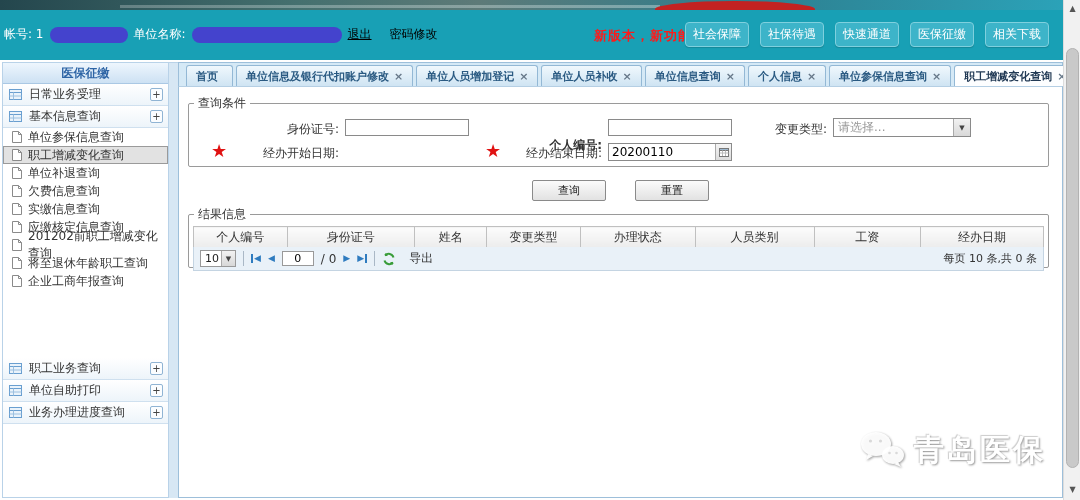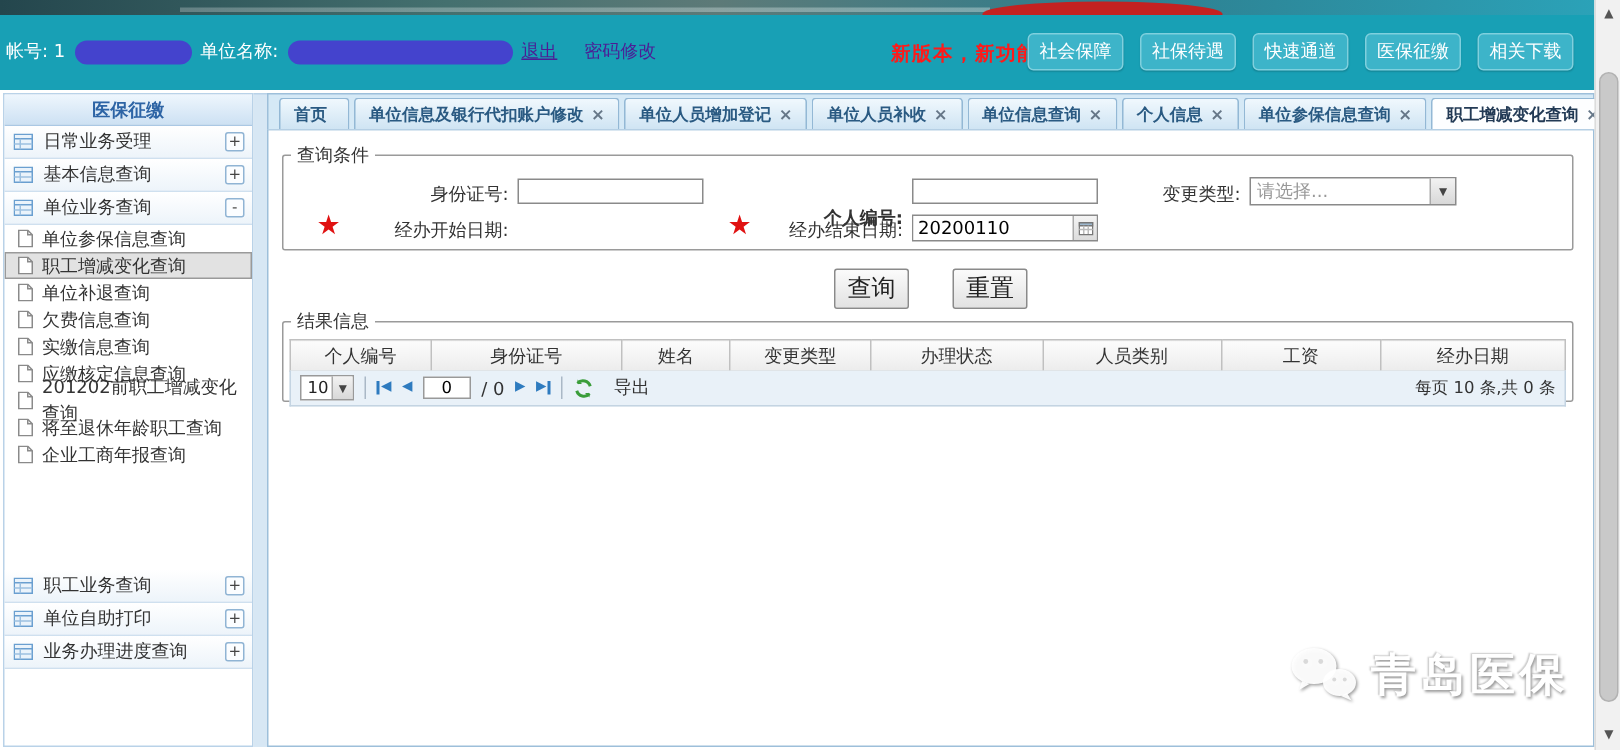--- a/index.html
+++ b/index.html
@@ -16,21 +16,21 @@
   .banner .wake { position:absolute; left:120px; top:5px; width:540px; height:3px;
     background:linear-gradient(90deg,rgba(255,255,255,.25),rgba(200,220,220,.45)); }
 
   
   .topbar { position:absolute; top:10px; left:0; width:1063px; height:50px;
     background:#18a0b5; color:#fff; font-size:12px; }
   .tb-left { position:absolute; left:4px; top:16px; display:flex; align-items:center; gap:6px; }
   .redact { display:inline-block; height:16px; border-radius:9px; background:#4443cd; }
   .redact.r1 { width:78px; }
   .redact.r2 { width:150px; }
-  .tb-link { color:#4c1d95; cursor:pointer; }
+  .tb-link { color:#000000; cursor:pointer; }
   .tb-link.u { text-decoration:underline; }
   .tb-notice { position:absolute; left:594px; top:17px; color:#fe1a1a; font-weight:bold;
     font-size:13px; letter-spacing:1px; }
   .tb-nav { position:absolute; right:14px; top:12px; display:flex; gap:11px;margin-left:15px; }
   .tb-nav .navbtn { background:#3db4c9; color:#fff; border:1px solid #7fd0de;
     border-radius:4px; font-size:12px; padding:3px 7px; cursor:pointer;
     font-family:inherit; box-shadow:0 1px 1px rgba(0,0,0,.15); }
 
   
   .sidebar { position:absolute; left:2px; top:62px; width:167px; height:436px;
@@ -85,21 +85,21 @@
     display:flex; align-items:center; cursor:pointer; }
   .selectbox .sval { flex:1; color:#999; font-size:12px; padding:0 4px; white-space:nowrap;
     overflow:hidden; }
   .arrowbtn { width:17px; height:100%; background:linear-gradient(#f2f2f2,#d8d8d8);
     border-left:1px solid #aaa; color:#444; font-size:7px; display:flex;
     align-items:center; justify-content:center; }
   .star { position:absolute; color:#e01212; font-size:18px; }
 
   .btnrow { position:absolute; top:92px; left:0; right:0; text-align:center; }
   .btn { border:1px solid #8a8a8a; background:linear-gradient(#fbfbfb,#e2e2e2);
-    padding:2px 8px; font-size:16px; border-radius:2px; color:#222; cursor:pointer;
+    padding:2px 25px; font-size:11px; border-radius:2px; color:#222; cursor:pointer;
     font-family:inherit; margin:0 12px; }
 
   table.tbl { position:absolute; top:3px; left:4px; right:4px; width:calc(100% - 8px);
     border-collapse:collapse; table-layout:fixed; }
   table.tbl th { border:1px solid #c0c0c0; background:linear-gradient(#fcfcfc,#ececec);
     font-weight:normal; font-size:12px; height:21px; color:#333; }
   .pager { position:absolute; left:4px; right:4px; top:24px; height:24px;
     background:#e9f1f8; border:1px solid #c4d4e2; border-top:none; display:flex;
     align-items:center; padding:0 6px; gap:7px; font-size:12px; color:#333; }
   .pselect { width:36px; height:17px; border:1px solid #999; background:#fff;
@@ -174,30 +174,20 @@
   </div>
   <div class="sb-group">
     <svg class="icon-svg" width="13" height="11" viewBox="0 0 13 11">
         <rect x="0.5" y="0.5" width="12" height="10" fill="#eaf3fb" stroke="#6a9fd0"></rect>
         <line x1="0.5" y1="3.5" x2="12.5" y2="3.5" stroke="#6a9fd0"></line>
         <line x1="0.5" y1="7" x2="12.5" y2="7" stroke="#9cc0e0"></line>
         <line x1="4.5" y1="3.5" x2="4.5" y2="10.5" stroke="#9cc0e0"></line>
       </svg>
     <span class="glbl">基本信息查询</span>
     <span class="expander">+</span>
-  </div>
-  <div class="sb-group">
-    <svg class="icon-svg" width="13" height="11" viewBox="0 0 13 11">
-        <rect x="0.5" y="0.5" width="12" height="10" fill="#eaf3fb" stroke="#6a9fd0"></rect>
-        <line x1="0.5" y1="3.5" x2="12.5" y2="3.5" stroke="#6a9fd0"></line>
-        <line x1="0.5" y1="7" x2="12.5" y2="7" stroke="#9cc0e0"></line>
-        <line x1="4.5" y1="3.5" x2="4.5" y2="10.5" stroke="#9cc0e0"></line>
-      </svg>
-    <span class="glbl">单位业务查询</span>
-    <span class="expander">-</span>
   </div>
 
   <div class="sb-sub">
     <svg class="icon-svg" width="10" height="12" viewBox="0 0 10 12">
         <path d="M0.5 0.5 H6.5 L9.5 3.5 V11.5 H0.5 Z" fill="#fff" stroke="#8a8a8a"></path>
         <path d="M6.5 0.5 V3.5 H9.5" fill="none" stroke="#8a8a8a"></path>
       </svg>
     <span>单位参保信息查询</span>
   </div>
   <div class="sb-sub selected">

